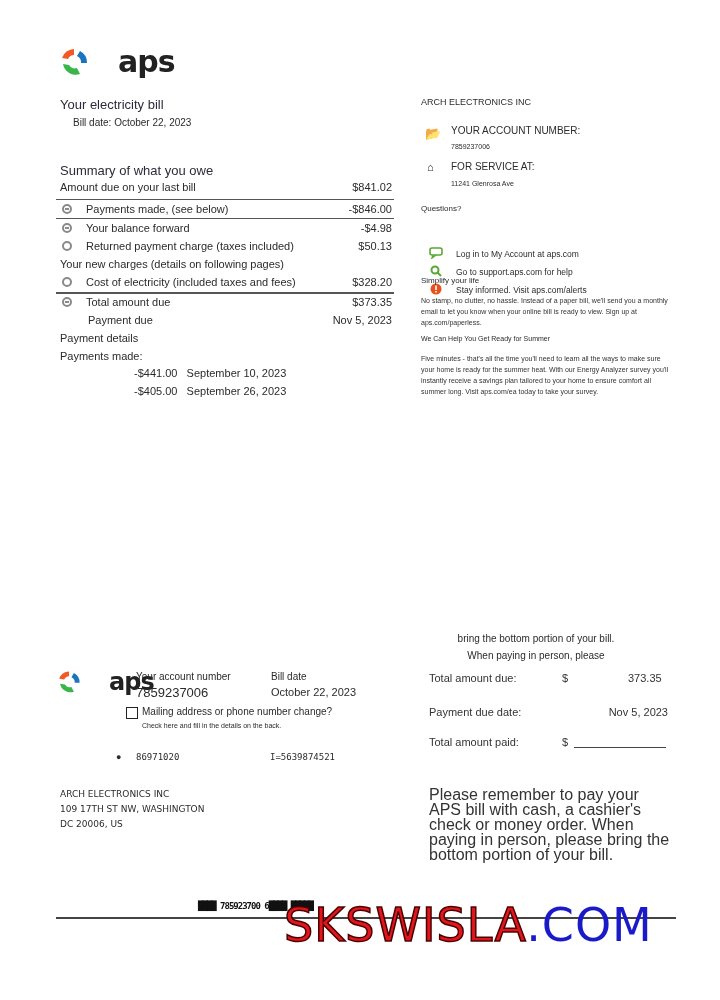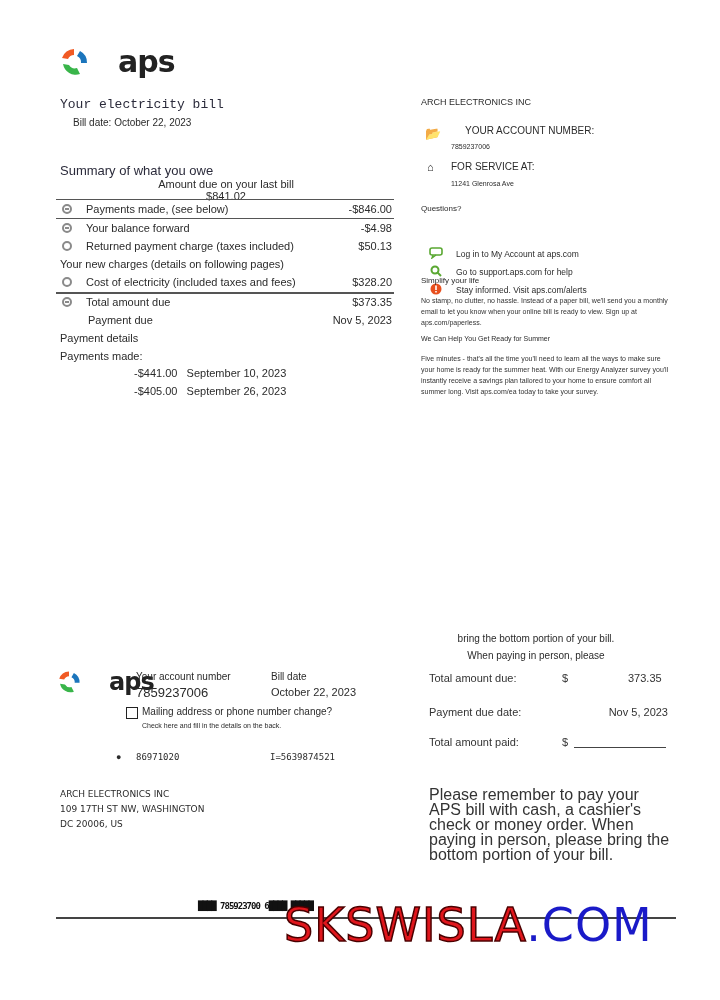--- a/index.html
+++ b/index.html
@@ -29,25 +29,25 @@
 
 <div class="abs logo" style="left:58px; top:44px;">
   <svg width="32" height="32" viewBox="0 0 32 32">
     <path d="M16 3 A13 13 0 0 0 4 12 L10 13 A7 7 0 0 1 16 9 Z" fill="#f15a24"></path>
     <path d="M22 5 A13 13 0 0 1 29 17 L23 17 A7 7 0 0 0 19 10 Z" fill="#1b75bc"></path>
     <path d="M5 18 A13 13 0 0 0 22 28 L19 22 A7 7 0 0 1 11 19 Z" fill="#39b54a"></path>
   </svg>
   <span class="logo-text" style="font-size:30px; margin-left:4px;">aps</span>
 </div>
 
-<div class="abs title" style="left:60px; top:97px;font-family:Liberation Mono, monospace;">Your electricity  bill</div>
+<div class="abs title" style="left:60px; top:97px;">Your electricity  bill</div>
 <div class="abs small" style="left:60px; top:117px; font-size:10px;margin-left:13px;">Bill date: October 22, 2023</div>
 
 <div class="abs title" style="left:60px; top:163px;">Summary of what you owe</div>
-<div class="row" style="top:178px;flex-direction:column;">
+<div class="row" style="top:178px;">
   <span class="lbl">Amount due on your last bill</span>
   <span class="val">$841.02</span>
 </div>
 <div class="hline" style="left:56px; width:338px; top:199px;"></div>
 <div class="row" style="top:200px;">
   <span class="ico-minus"></span>
   <span class="lbl">Payments made, (see below)</span>
   <span class="val">-$846.00</span>
 </div>
 <div class="hline" style="left:56px; width:338px; top:218px;"></div>
@@ -84,21 +84,21 @@
   <span>-$441.00</span>&nbsp;&nbsp;
   <span>September 10, 2023</span>
 </div>
 <div class="abs small" style="left:134px; top:385px;">
   <span>-$405.00</span>&nbsp;&nbsp;
   <span>September 26, 2023</span>
 </div>
 
 <div class="abs" style="left:421px; top:97px; font-size:9px;">ARCH ELECTRONICS INC</div>
 <div class="abs" style="left:425px; top:126px; font-size:13px;">📂</div>
-<div class="abs" style="left:465px; top:125px; font-size:10px;">YOUR ACCOUNT NUMBER:</div>
+<div class="abs" style="left:451px; top:125px; font-size:10px;">YOUR ACCOUNT NUMBER:</div>
 <div class="abs tiny" style="left:451px; top:143px; font-size:7px;">7859237006</div>
 <div class="abs" style="left:427px; top:161px; font-size:11px;">⌂</div>
 <div class="abs" style="left:451px; top:161px; font-size:10px;">FOR SERVICE AT:</div>
 <div class="abs tiny" style="left:451px; top:180px; font-size:7px;">11241  Glenrosa Ave</div>
 
 <div class="abs" style="left:421px; top:204px; font-size:8px;">Questions?</div>
 <div class="q-item" style="top:220px;">
   <span class="ic">
     <svg width="14" height="12" viewBox="0 0 14 12">
         <rect x="1" y="1" width="12" height="7" rx="2" fill="none" stroke="#5aa832" stroke-width="1.6"></rect>

